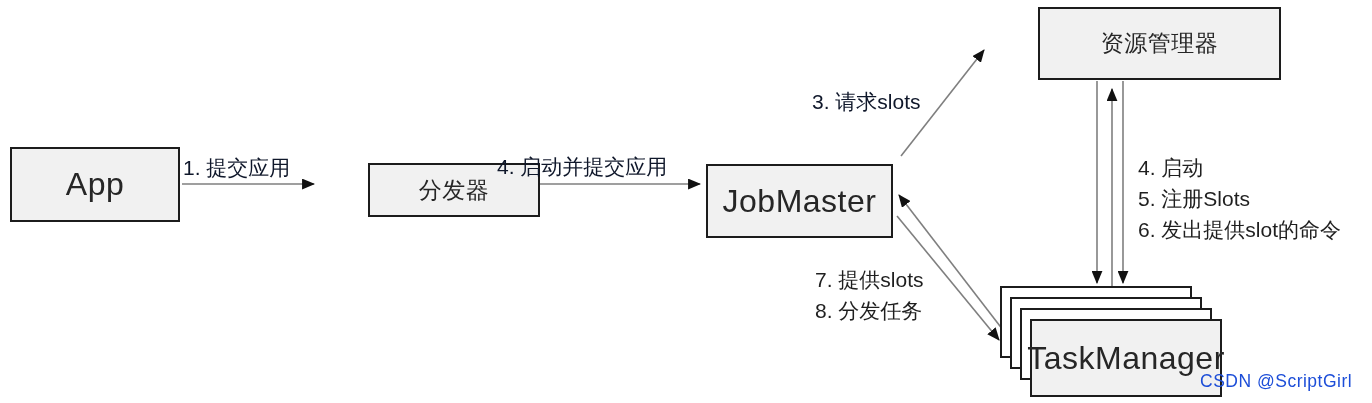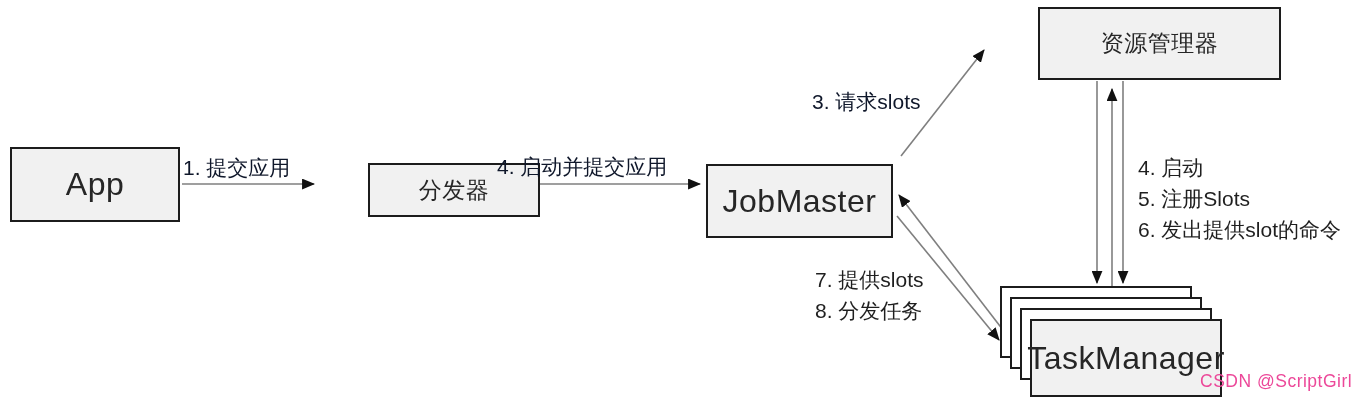--- a/index.html
+++ b/index.html
@@ -54,21 +54,21 @@
     font-size: 21px;
     font-weight: 500;
     white-space: nowrap;
   }
   .edge-label-group div { line-height: 31px; }
   .centered { }
   #watermark {
     position: absolute;
     left: 1200px;
     top: 371px;
-    color: #ec4899;
+    color: #1d4ed8;
     font-size: 17.5px;
     font-weight: 400;
     letter-spacing: 0.5px;
     white-space: nowrap;
   }
 </style>
 </head>
 <body>
 
 <div id="canvas">

